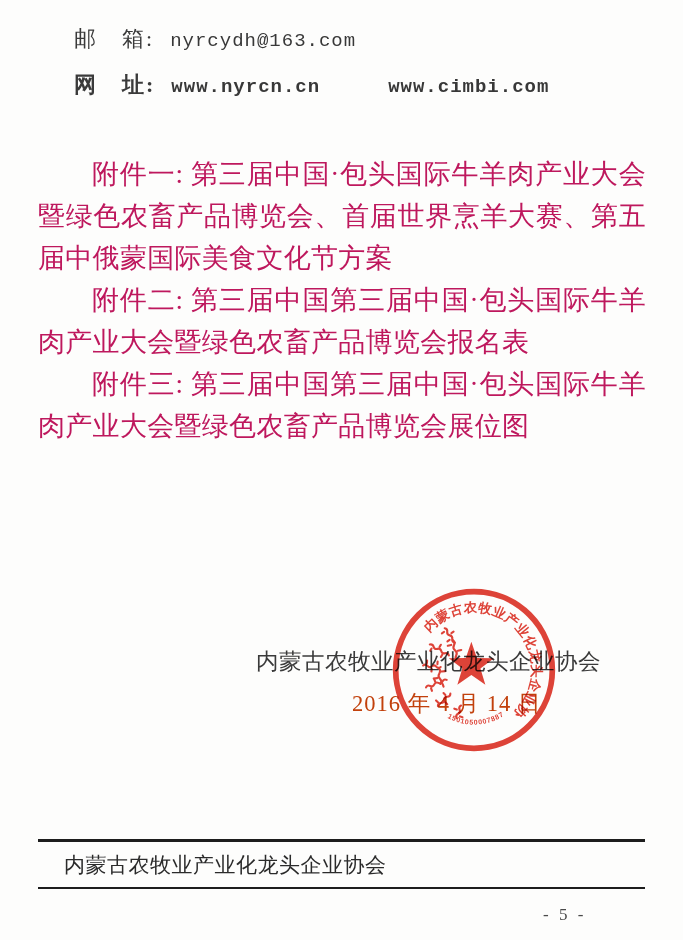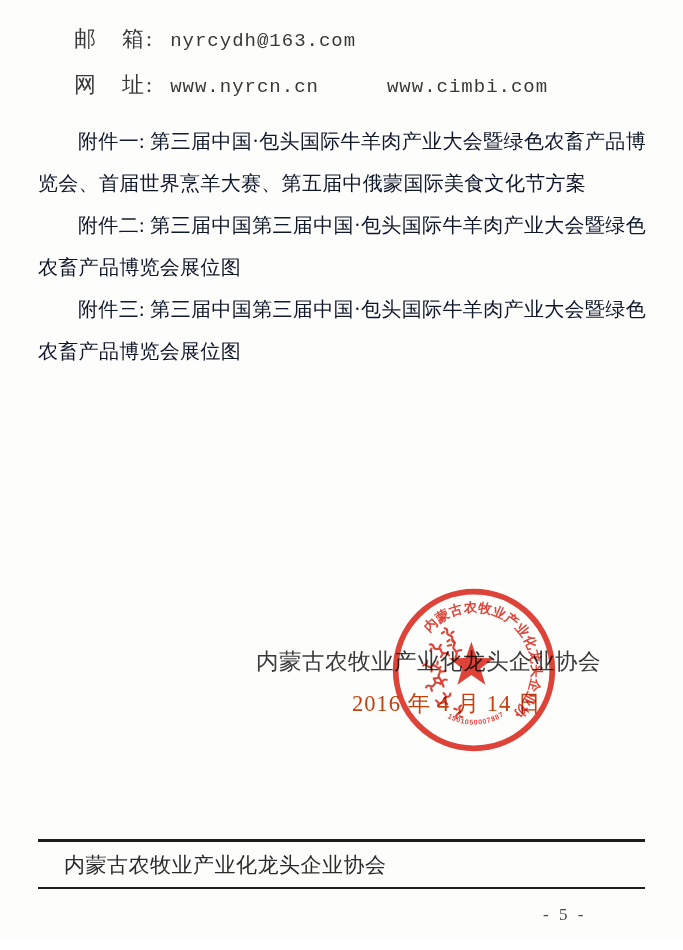--- a/index.html
+++ b/index.html
@@ -7,31 +7,31 @@
     position:relative;
     width:683px;height:940px;
     background:#fdfdfc;
     overflow:hidden;
     font-family:"Liberation Serif","DejaVu Serif",serif;
     color:#3d3d3d;
   }
   
   .contact-row{position:absolute;left:74px;white-space:nowrap;}
   .contact-row.email{top:24px;}
-  .contact-row.website{top:70px;}
+  .contact-row.website{top:70px;font-weight:bold;}
   .cjk-label{font-size:22px;letter-spacing:2px;color:#3a3a3a;}
   .mono-value{
     font-family:"Liberation Mono","DejaVu Sans Mono",monospace;
     font-size:19px;color:#383838;margin-left:12px;letter-spacing:1px;
   }
   .mono-value.second{margin-left:64px;}
   
   .attachments{
-    position:absolute;left:38px;top:120px;width:608px;
-    font-size:20px;line-height:42px;color:#0f172a;
+    position:absolute;left:38px;top:153px;width:608px;
+    font-size:27px;line-height:42px;color:#be185d;
     text-align:justify;letter-spacing:0.3px;
   }
   .attachments p{margin:0;text-indent:2em;}
   
   .sig-org{position:absolute;left:256px;top:646px;font-size:22.5px;color:#3a3a3a;white-space:nowrap;letter-spacing:0.5px;}
   .sig-date{position:absolute;left:352px;top:688px;font-size:22.5px;color:#c2410c;white-space:nowrap;letter-spacing:1px;}
   
   .seal{
     position:absolute;left:386px;top:582px;width:176px;height:176px;
     mix-blend-mode:multiply;opacity:0.92;pointer-events:none;
@@ -61,21 +61,21 @@
   </div>
 
   <div class="contact-row website">
     <span class="cjk-label">网　址:</span>
     <span class="mono-value">www.nyrcn.cn</span>
     <span class="mono-value second">www.cimbi.com</span>
   </div>
 
   <div class="attachments">
     <p>附件一: 第三届中国·包头国际牛羊肉产业大会暨绿色农畜产品博览会、首届世界烹羊大赛、第五届中俄蒙国际美食文化节方案</p>
-    <p>附件二: 第三届中国第三届中国·包头国际牛羊肉产业大会暨绿色农畜产品博览会展位图</p>
+    <p>附件二: 第三届中国第三届中国·包头国际牛羊肉产业大会暨绿色农畜产品博览会报名表</p>
     <p>附件三: 第三届中国第三届中国·包头国际牛羊肉产业大会暨绿色农畜产品博览会展位图</p>
   </div>
 
   <div class="sig-org">内蒙古农牧业产业化龙头企业协会</div>
   <div class="sig-date">2016 年 4 月 14 日</div>
 
   <div class="seal">
     <svg viewBox="0 0 200 200" width="176" height="176">
       <defs>
         <path id="sealTextArc" d="M 48 59.4 A 66 66 0 1 1 140.6 152" fill="none"></path>

